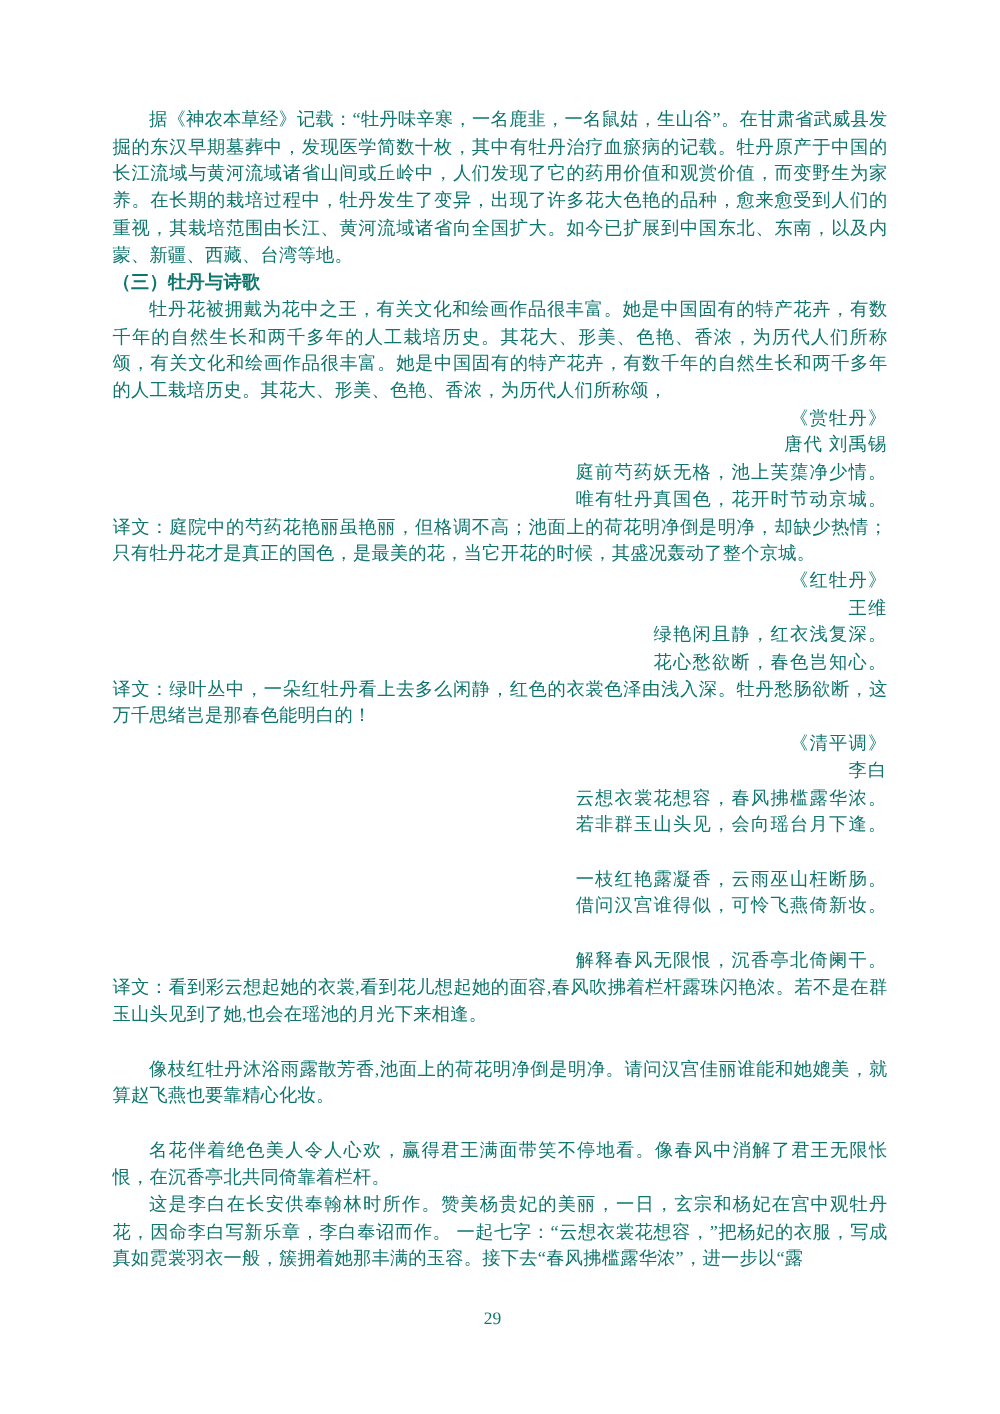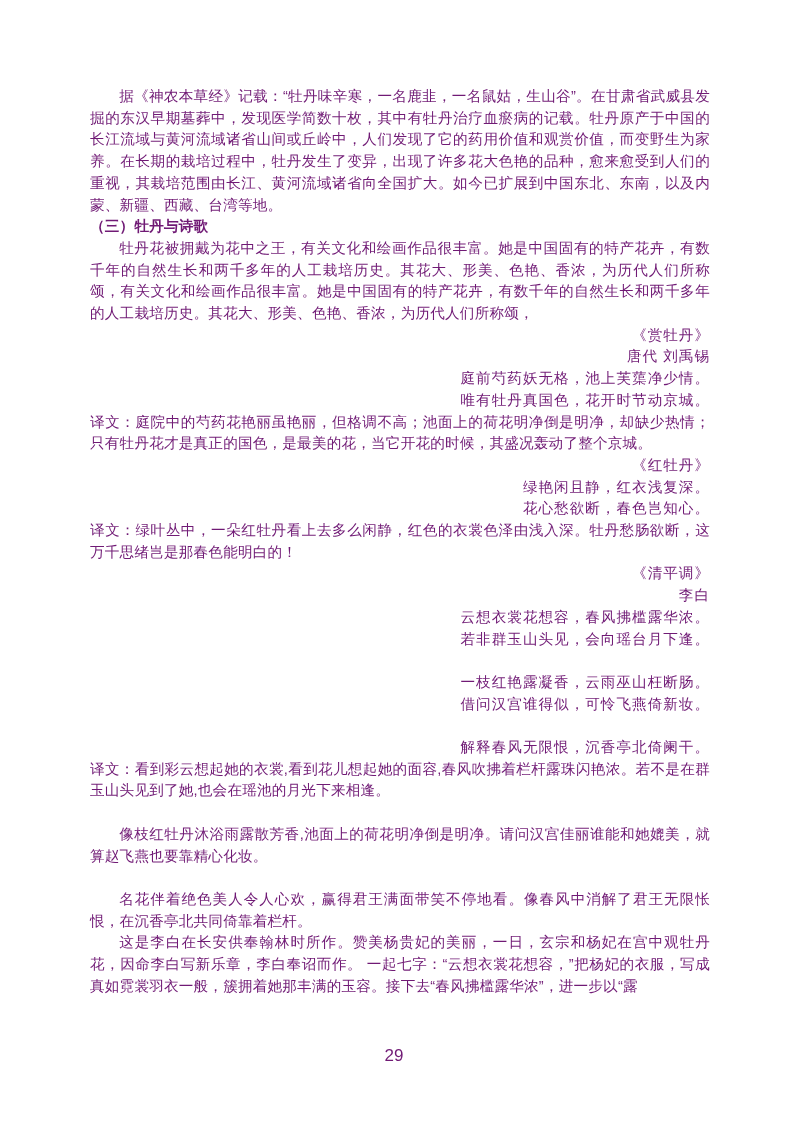--- a/index.html
+++ b/index.html
@@ -5,22 +5,22 @@
   html, body {
     margin: 0;
     padding: 0;
     background: #ffffff;
   }
   .page {
     position: relative;
     width: 800px;
     height: 1131px;
     background: #ffffff;
-    color: #701a75;
-    font-family: Liberation Sans, sans-serif;
+    color: #0f766e;
+    font-family: Liberation Serif, serif;
     overflow: hidden;
   }
   .content {
     position: absolute;
     left: 90px;
     top: 86px;
     width: 620px;
     font-size: 14.6px;
     line-height: 21.7px;
     text-align: justify;
@@ -37,38 +37,39 @@
     letter-spacing: 1px;
   }
   .translation { text-indent: 0; }
   .spacer { height: 21.7px; }
   .page-number {
     position: absolute;
     left: 0;
     right: 12px;
     top: 1048px;
     text-align: center;
-    font-size: 17px;
+    font-size: 14px;
     line-height: 16px;
   }
 </style>
 </head>
 <body>
 
 <div class="page">
   <div class="content">
       <div class="blk paragraph">据《神农本草经》记载：“牡丹味辛寒，一名鹿韭，一名鼠姑，生山谷”。在甘肃省武威县发掘的东汉早期墓葬中，发现医学简数十枚，其中有牡丹治疗血瘀病的记载。牡丹原产于中国的长江流域与黄河流域诸省山间或丘岭中，人们发现了它的药用价值和观赏价值，而变野生为家养。在长期的栽培过程中，牡丹发生了变异，出现了许多花大色艳的品种，愈来愈受到人们的重视，其栽培范围由长江、黄河流域诸省向全国扩大。如今已扩展到中国东北、东南，以及内蒙、新疆、西藏、台湾等地。</div>
       <div class="blk heading">（三）牡丹与诗歌</div>
       <div class="blk paragraph">牡丹花被拥戴为花中之王，有关文化和绘画作品很丰富。她是中国固有的特产花卉，有数千年的自然生长和两千多年的人工栽培历史。其花大、形美、色艳、香浓，为历代人们所称颂，有关文化和绘画作品很丰富。她是中国固有的特产花卉，有数千年的自然生长和两千多年的人工栽培历史。其花大、形美、色艳、香浓，为历代人们所称颂，</div>
       <div class="blk poem-title">《赏牡丹》</div>
       <div class="blk poem-author">唐代 刘禹锡</div>
       <div class="blk poem-line">庭前芍药妖无格，池上芙蕖净少情。</div>
       <div class="blk poem-line">唯有牡丹真国色，花开时节动京城。</div>
       <div class="blk translation">译文：庭院中的芍药花艳丽虽艳丽，但格调不高；池面上的荷花明净倒是明净，却缺少热情；只有牡丹花才是真正的国色，是最美的花，当它开花的时候，其盛况轰动了整个京城。</div>
       <div class="blk poem-title">《红牡丹》</div>
+      <div class="blk poem-author">王维</div>
       <div class="blk poem-line">绿艳闲且静，红衣浅复深。</div>
       <div class="blk poem-line">花心愁欲断，春色岂知心。</div>
       <div class="blk translation">译文：绿叶丛中，一朵红牡丹看上去多么闲静，红色的衣裳色泽由浅入深。牡丹愁肠欲断，这万千思绪岂是那春色能明白的！</div>
       <div class="blk poem-title">《清平调》</div>
       <div class="blk poem-author">李白</div>
       <div class="blk poem-line">云想衣裳花想容，春风拂槛露华浓。</div>
       <div class="blk poem-line">若非群玉山头见，会向瑶台月下逢。</div>
       <div class="blk spacer"></div>
       <div class="blk poem-line">一枝红艳露凝香，云雨巫山枉断肠。</div>
       <div class="blk poem-line">借问汉宫谁得似，可怜飞燕倚新妆。</div>

